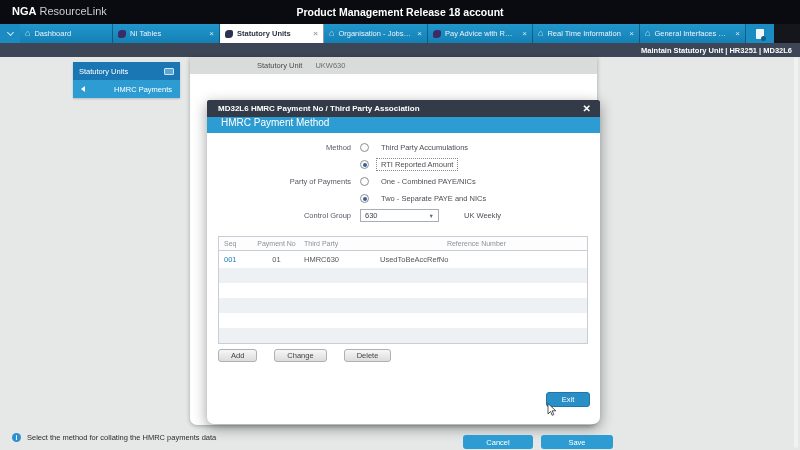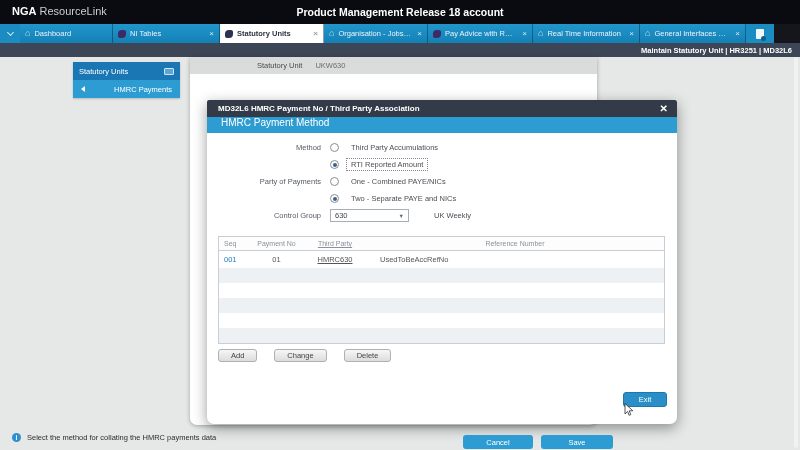--- a/index.html
+++ b/index.html
@@ -41,26 +41,26 @@
   .arr-left { width:0; height:0; border-top:3px solid transparent; border-bottom:3px solid transparent; border-right:4px solid #ffffff; }
   .sidebar-item .lbl { margin-left:auto; }
 
   
   .panel { position:absolute; left:190px; top:57px; width:407px; height:368px; background:#ffffff; border-radius:0 0 7px 7px; box-shadow:0 1px 4px rgba(0,0,0,.3); }
   .panel-header { height:17px; background:#dadbdb; display:flex; align-items:center; font-size:7.5px; color:#4c4c4c; padding-left:67px; }
   .panel-header .val { color:#6e6e6e; margin-left:13px; }
   .uk-bar { margin:11px 0 0 15px; height:14px; background:#2d9cd2; color:#ffffff; font-weight:bold; font-size:7.5px; display:flex; align-items:center; padding-left:6px; }
 
   
-  .modal { position:absolute; left:207px; top:100px; width:470px; height:324px; background:#ffffff; border-radius:0 0 7px 7px; box-shadow:0 4px 14px rgba(0,0,0,.4); }
+  .modal { position:absolute; left:207px; top:100px; width:393px; height:324px; background:#ffffff; border-radius:0 0 7px 7px; box-shadow:0 4px 14px rgba(0,0,0,.4); }
   .modal-title { height:17px; background:#333b48; color:#ffffff; font-size:8px; font-weight:bold; display:flex; align-items:center; padding:0 9px 0 11px; border-radius:2px 2px 0 0; }
   .modal-title .close { margin-left:auto; font-size:10px; font-weight:bold; color:#ffffff; line-height:1; }
   .modal-sub { height:16px; background:#2d9cd2; color:#ffffff; font-size:10px; display:flex; align-items:flex-start; padding-left:14px; }
 
-  .form { padding-top:6px; }
+  .form { padding-top:6px;padding-left:30px; }
   .frow { display:flex; align-items:center; height:17px; }
   .flabel { flex:none; width:123px; text-align:right; font-size:7.5px; color:#555b63; padding-right:9px; }
   .radio { flex:none; width:9px; height:9px; border:1px solid #8a9097; border-radius:50%; background:#fdfdfd; margin-right:12px; }
   .radio.checked { padding:1.5px; }
   .radio.checked::after { content:""; display:block; width:100%; height:100%; border-radius:50%; background:#38628f; }
   .opt { font-size:7.5px; color:#4a4f55; }
   .focus-box { border:1px dotted #888; padding:1px 4px; margin-left:-5px; }
   .checkbox { flex:none; width:9px; height:9px; border:1px solid #8a9097; background:#ffffff; position:relative; }
   .checkbox.checked::after { content:"✓"; position:absolute; left:0px; top:-2px; font-size:9px; color:#38628f; }
   .select { width:79px; height:13px; border:1px solid #a9aeb4; display:flex; align-items:center; font-size:7.5px; color:#444; padding:0 4px; background:#fff; }
@@ -68,21 +68,21 @@
   .sel-desc { font-size:7.5px; color:#4a4f55; margin-left:25px; }
 
   
   .grid { margin:12px 12px 0 11px; border:1px solid #c9ced6; font-size:7.5px; }
   .g-head { display:flex; height:14px; align-items:center; border-bottom:1px solid #c9ced6; color:#8b919b; font-size:7px; background:#fdfdfd; }
   .g-row { display:flex; height:17px; align-items:center; color:#555; }
   .g-empty { height:15px; }
   .g-empty.alt { background:#edf1f4; }
   .c-seq { flex:none; width:30px; padding-left:5px; }
   .c-pno { flex:none; width:55px; text-align:center; }
-  .c-tp  { flex:none; width:62px; text-align:center;text-decoration:underline; }
+  .c-tp  { flex:none; width:62px; text-align:left; }
   .c-ref { flex:1; text-align:center; }
   .g-row .c-ref { text-align:left; padding-left:14px; }
   .g-row .c-seq { color:#1c79b8; }
 
   .gbtn-row { margin:5px 0 0 11px; display:flex; }
   .gbtn { height:13px; padding:0 12px; background:linear-gradient(#f7f7f7,#dcdcdc); border:1px solid #b0b0b0; border-radius:3px; font-size:7.5px; color:#444; display:inline-flex; align-items:center; margin-right:17px; }
 
   .exit-btn { position:absolute; right:10px; bottom:17px; width:44px; height:15px; background:#2a8fc7; border:1px solid #1f76a8; border-radius:3px; color:#ffffff; font-size:7.5px; display:flex; align-items:center; justify-content:center; }
   .cursor { position:absolute; right:42px; bottom:8px; width:11px; height:13px; }
 

